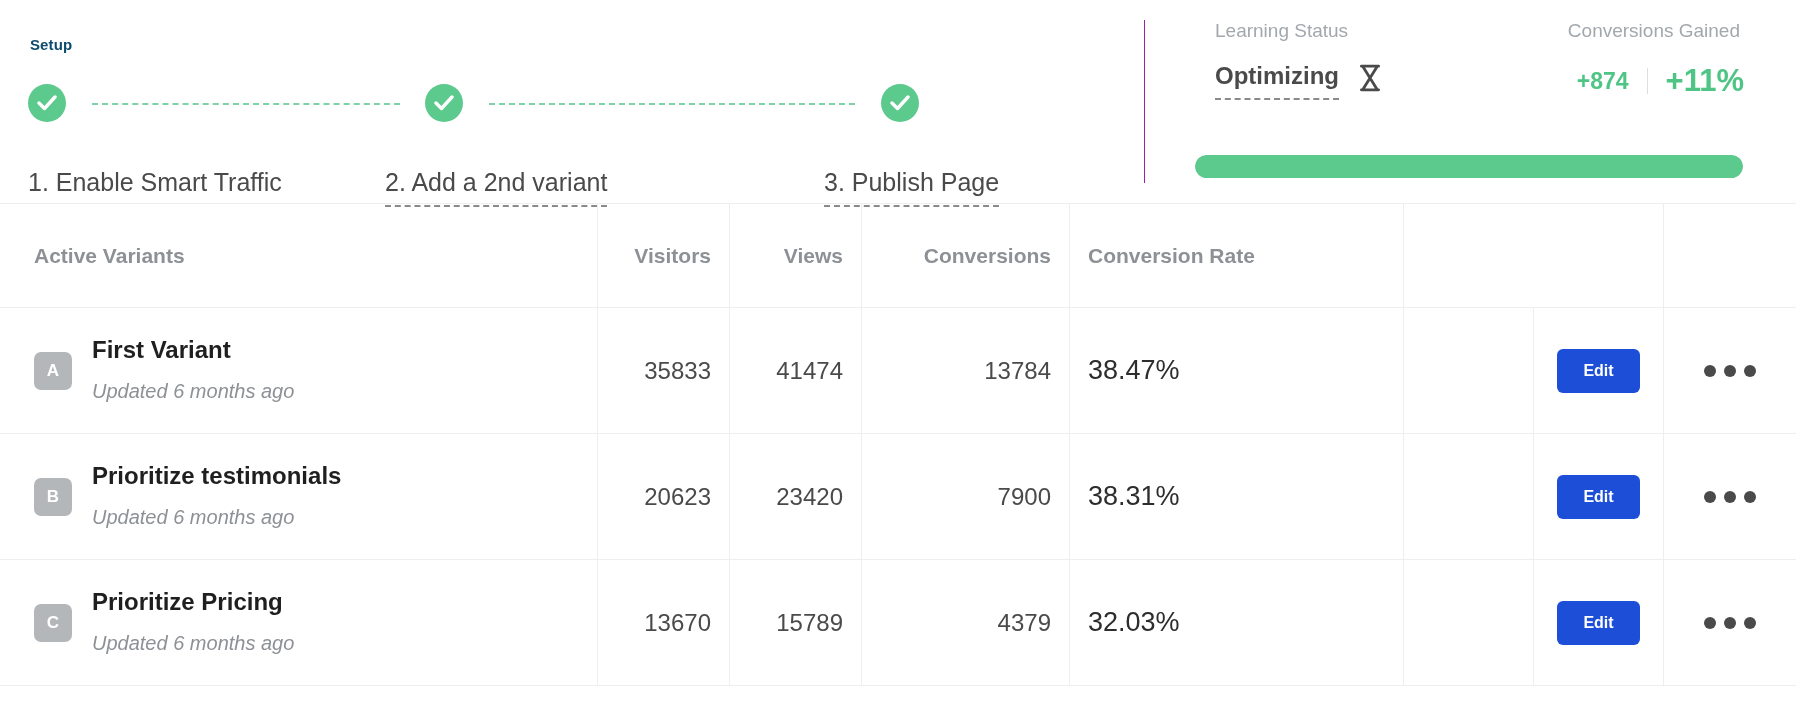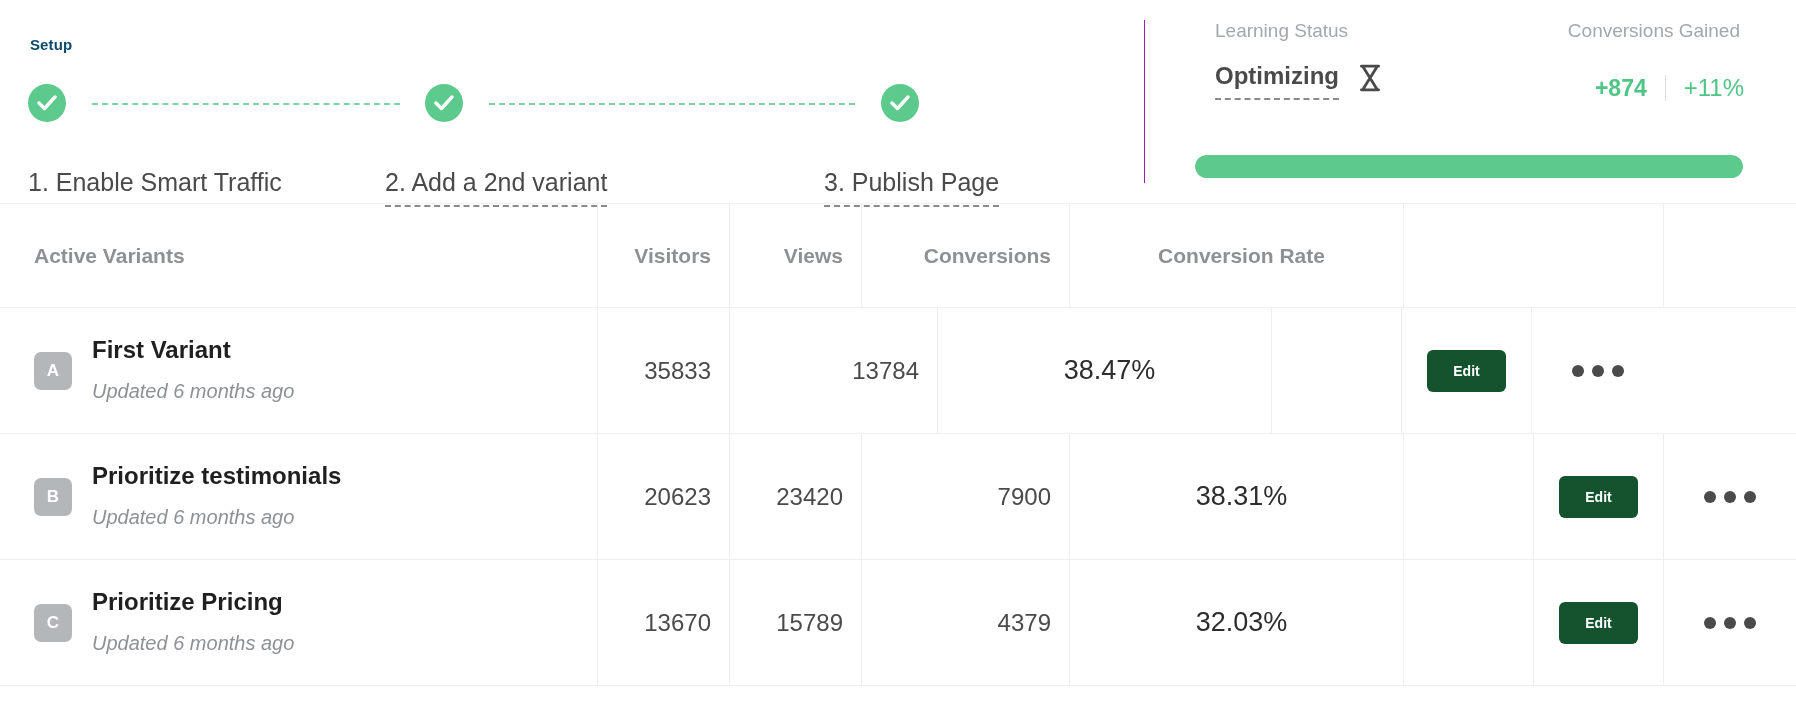--- a/index.html
+++ b/index.html
@@ -117,37 +117,37 @@
     padding-bottom: 8px;
   }
   .hourglass-icon {
     position: absolute;
     left: 192px; top: 2px;
     width: 26px; height: 28px;
     color: #4a4a4a;
   }
   .gain-wrap {
     position: absolute;
-    right: 0; top: 12px;
+    right: 0; top: 1px;
     display: flex;
     align-items: center;
   }
   .gain-num {
     font-size: 23px;
     font-weight: bold;
     color: #4fc585;
     padding-right: 18px;
   }
   .gain-sep {
     width: 1px; height: 26px;
     background: #dcdfe2;
   }
   .gain-pct {
-    font-size: 24px;
-    font-weight: normal;
+    font-size: 31px;
+    font-weight: bold;
     color: #4fc585;
     padding-left: 18px;
   }
 
   .progress-track {
     position: absolute;
     left: 50px; top: 135px;
     width: 548px;
     height: 23px;
     border-radius: 12px;
@@ -180,21 +180,21 @@
     align-items: center;
     border-right: 1px solid #eceef0;
     padding: 0 18px;
   }
   .cell.nb { border-right: none; }
 
   .c-name    { width: 598px; padding-left: 34px; }
   .c-visitors{ width: 132px; justify-content: flex-end; }
   .c-views   { width: 132px; justify-content: flex-end; }
   .c-conv    { width: 208px; justify-content: flex-end; }
-  .c-rate    { width: 334px; justify-content: center; padding-right: 8px; }
+  .c-rate    { width: 334px; justify-content: flex-start; padding-right: 8px; }
   .c-spacer  { width: 130px; }
   .c-edit    { width: 130px; justify-content: center; }
   .c-more    { width: 132px; justify-content: center; border-right: none; }
 
   .th {
     font-size: 21px;
     font-weight: bold;
     color: #8d9196;
     white-space: nowrap;
   }
@@ -233,23 +233,23 @@
     font-size: 24px;
     color: #4a4a4a;
   }
   .rate {
     font-size: 27px;
     font-weight: normal;
     color: #2d2d2d;
   }
 
   .edit-btn {
-    background: #14532d;
+    background: #1d4ed8;
     color: #ffffff;
-    font-size: 14px;
+    font-size: 16px;
     font-weight: bold;
     border: none;
     border-radius: 6px;
     padding: 13px 26px;
     cursor: pointer;
     font-family: "Liberation Sans", sans-serif;
   }
 
   .more-btn {
     display: flex;
@@ -355,20 +355,23 @@
     <div class="cell c-name">
       <span class="variant-badge">A</span>
       <span class="variant-text">
         <span class="variant-title">First Variant</span>
         <span class="variant-sub">Updated 6 months ago</span>
       </span>
     </div>
     <div class="cell c-visitors">
         <span class="num">35833</span>
       </div>
+    <div class="cell c-views">
+        <span class="num">41474</span>
+      </div>
     <div class="cell c-conv">
         <span class="num">13784</span>
       </div>
     <div class="cell c-rate">
         <span class="rate">38.47%</span>
       </div>
     <div class="cell c-spacer"></div>
     <div class="cell c-edit">
       <button class="edit-btn">Edit</button>
     </div>

